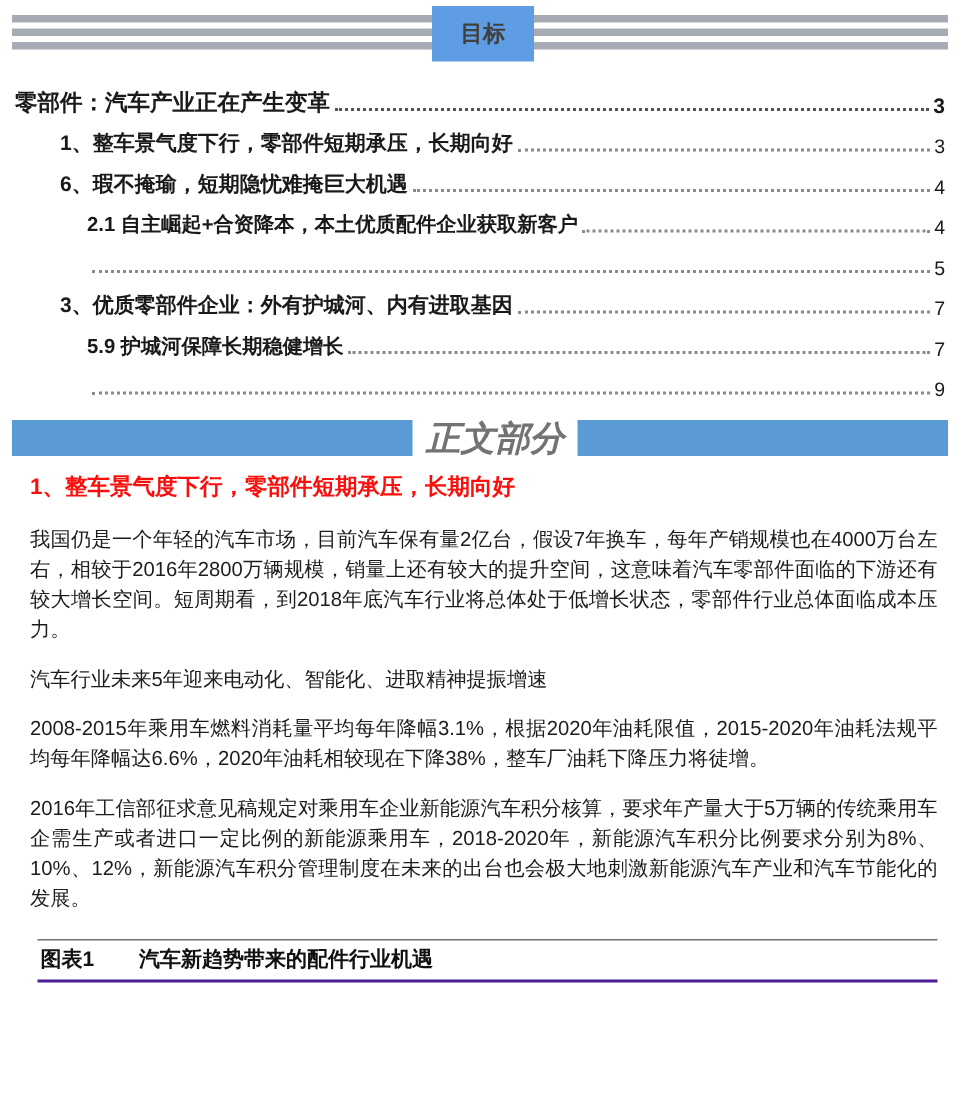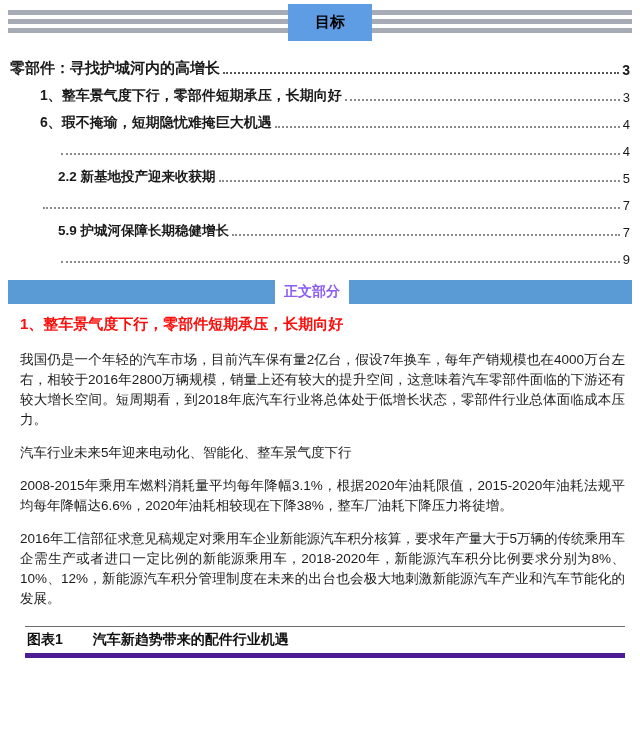--- a/index.html
+++ b/index.html
@@ -11,24 +11,24 @@
     overflow: hidden;
     font-family: "Liberation Sans", sans-serif;
     color: #1f1f1f;
   }
 
   
   .top-banner { position: relative; margin: 10px 8px 0 8px; height: 33px; }
   .stripe { height: 5px; background: #a7abb6; margin-bottom: 4px; }
   .goal-box {
     position: absolute; top: -6px; left: 280px;
-    width: 84px; height: 37px;
+    width: 68px; height: 37px;
     background: #5e9de4;
     display: flex; align-items: center; justify-content: center;
-    font-size: 15px; font-weight: bold; color: #000000;
+    font-size: 15px; font-weight: bold; color: #404040;
   }
 
   
   .toc { margin: 8px 10px 0 10px; }
   .toc-row {
     display: flex; align-items: flex-end;
     height: 27px; font-size: 13.5px; color: #1a1a1a;
   }
   .toc-row .t-label { white-space: nowrap; }
   .toc-row .dots {
@@ -44,41 +44,41 @@
   .toc-row.lvl1 .t-page { font-weight: normal; }
   .toc-row.lvl2 { padding-left: 48px; font-weight: bold; }
   .toc-row.lvl2 .t-page { font-weight: normal; }
 
   
   .section-banner { display: flex; align-items: center; margin: 13px 8px 0 8px; height: 24px; }
   .section-banner .bar { height: 24px; background: #5b9bd5; }
   .section-banner .bar.left { width: 267px; }
   .section-banner .bar.right { flex: 1; }
   .section-banner .sb-label {
-    padding: 0 9px; font-size: 14px; font-weight: bold;
-    color: #8b5cf6; white-space: nowrap;
+    padding: 0 9px; font-size: 23px; font-weight: bold;
+    color: #737373; white-space: nowrap; font-style: italic;
   }
 
   
   .content { padding: 0 15px 0 20px; }
   .red-heading {
     margin: 11px 0 16px 0;
     font-size: 15px; font-weight: bold; color: #fa0f0c;
   }
   .content p {
     margin: 3px 0 13px 0;
     font-size: 13.5px; line-height: 20px;
     text-align: justify; color: #1c1c1c;
   }
 
   
   .figure { margin-top: 17px; margin-left: 5px; width: 600px; }
   .fig-caption {
     border-top: 1px solid #6e6e6e;
-    border-bottom: 5px solid #4c1d95;
+    border-bottom: 2px solid #4c1d95;
     padding: 4px 0 4px 2px;
     font-size: 14px; font-weight: bold; color: #111;
   }
   .fig-caption .cap-title { margin-left: 26px; }
 </style>
 </head>
 <body>
 
 <div class="page">
 
@@ -86,44 +86,45 @@
     <div class="stripe"></div>
     <div class="stripe"></div>
     <div class="stripe"></div>
     <div class="goal-box">
       <span>目标</span>
     </div>
   </div>
 
   <nav class="toc" id="toc">
       <div class="toc-row lvl0">
-        <span class="t-label">零部件：寻找护城河内的高增长</span>
+        <span class="t-label">零部件：汽车产业正在产生变革</span>
         <span class="dots"></span>
         <span class="t-page">3</span>
       </div>
       <div class="toc-row lvl1">
         <span class="t-label">1、整车景气度下行，零部件短期承压，长期向好</span>
         <span class="dots"></span>
         <span class="t-page">3</span>
       </div>
       <div class="toc-row lvl1">
         <span class="t-label">6、瑕不掩瑜，短期隐忧难掩巨大机遇</span>
         <span class="dots"></span>
         <span class="t-page">4</span>
       </div>
       <div class="toc-row lvl2">
+        <span class="t-label">2.1 自主崛起+合资降本，本土优质配件企业获取新客户</span>
         <span class="dots"></span>
         <span class="t-page">4</span>
       </div>
       <div class="toc-row lvl2">
-        <span class="t-label">2.2 新基地投产迎来收获期</span>
         <span class="dots"></span>
         <span class="t-page">5</span>
       </div>
       <div class="toc-row lvl1">
+        <span class="t-label">3、优质零部件企业：外有护城河、内有进取基因</span>
         <span class="dots"></span>
         <span class="t-page">7</span>
       </div>
       <div class="toc-row lvl2">
         <span class="t-label">5.9 护城河保障长期稳健增长</span>
         <span class="dots"></span>
         <span class="t-page">7</span>
       </div>
       <div class="toc-row lvl2">
         <span class="dots"></span>
@@ -134,21 +135,21 @@
   <div class="section-banner">
     <div class="bar left"></div>
     <div class="sb-label">正文部分</div>
     <div class="bar right"></div>
   </div>
 
   <div class="content">
     <h2 class="red-heading">1、整车景气度下行，零部件短期承压，长期向好</h2>
     <div id="paragraphs">
         <p>我国仍是一个年轻的汽车市场，目前汽车保有量2亿台，假设7年换车，每年产销规模也在4000万台左右，相较于2016年2800万辆规模，销量上还有较大的提升空间，这意味着汽车零部件面临的下游还有较大增长空间。短周期看，到2018年底汽车行业将总体处于低增长状态，零部件行业总体面临成本压力。</p>
-        <p>汽车行业未来5年迎来电动化、智能化、整车景气度下行</p>
+        <p>汽车行业未来5年迎来电动化、智能化、进取精神提振增速</p>
         <p>2008-2015年乘用车燃料消耗量平均每年降幅3.1%，根据2020年油耗限值，2015-2020年油耗法规平均每年降幅达6.6%，2020年油耗相较现在下降38%，整车厂油耗下降压力将徒增。</p>
         <p>2016年工信部征求意见稿规定对乘用车企业新能源汽车积分核算，要求年产量大于5万辆的传统乘用车企需生产或者进口一定比例的新能源乘用车，2018-2020年，新能源汽车积分比例要求分别为8%、10%、12%，新能源汽车积分管理制度在未来的出台也会极大地刺激新能源汽车产业和汽车节能化的发展。</p>
       </div>
 
     <div class="figure">
       <div class="fig-caption">
         <span>图表1</span>
         <span class="cap-title">汽车新趋势带来的配件行业机遇</span>
       </div>
 

